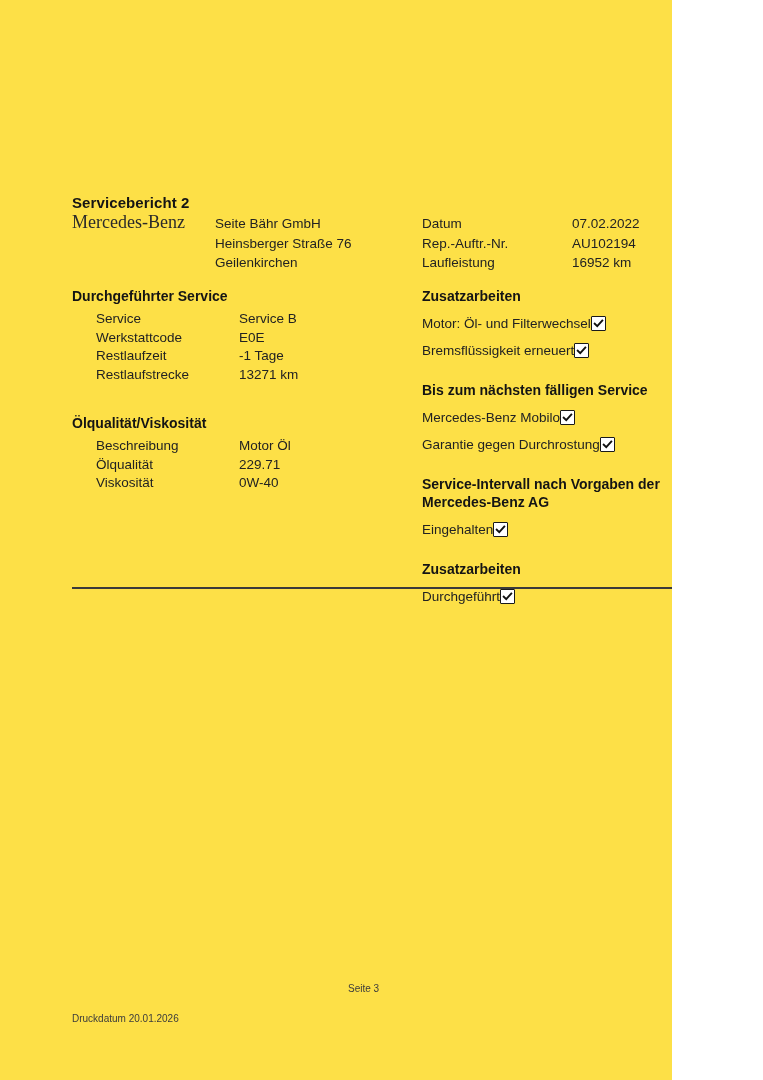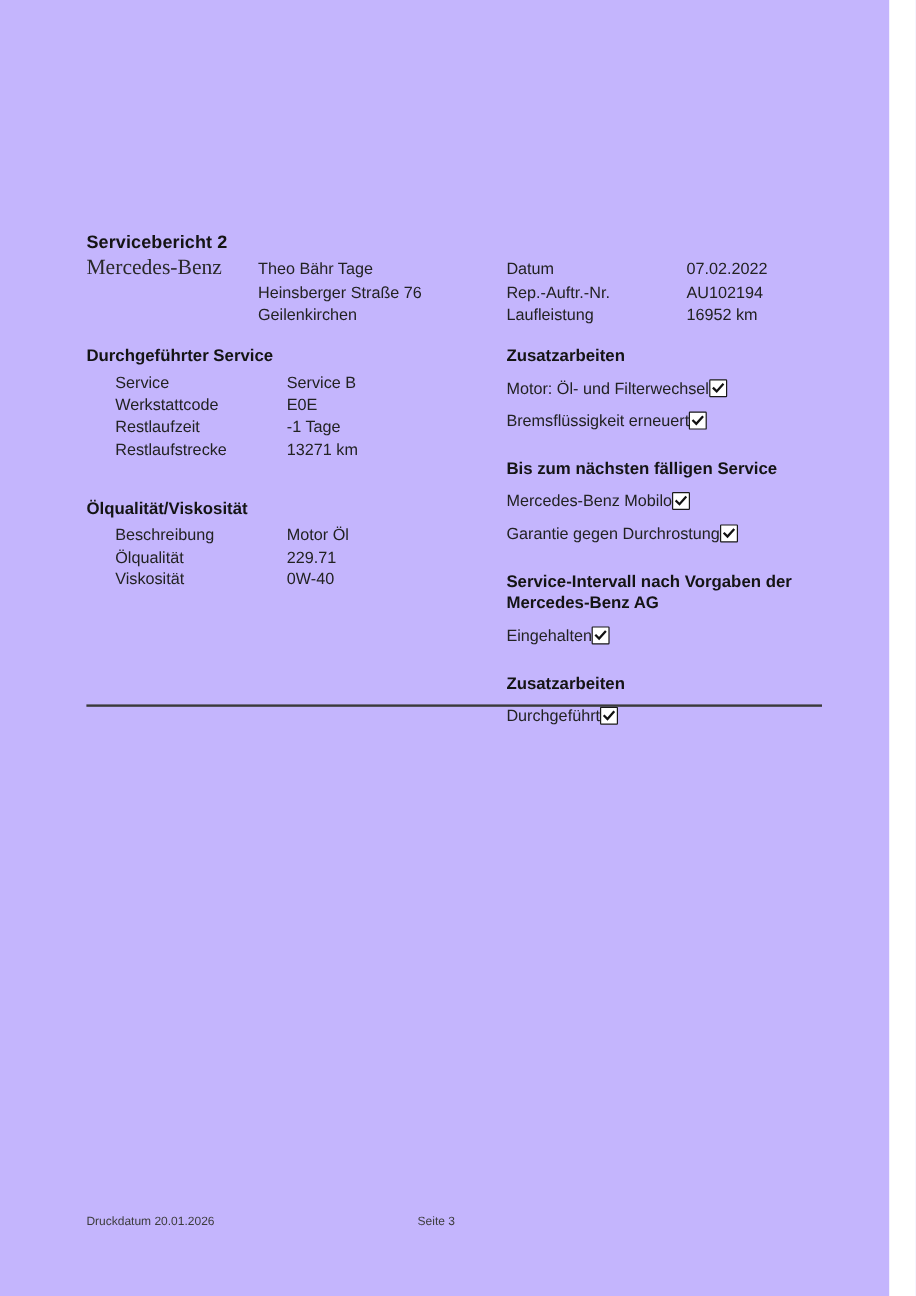--- a/index.html
+++ b/index.html
@@ -4,22 +4,22 @@
 <style>
   * { margin:0; padding:0; box-sizing:border-box; }
   html,body { background:#ffffff; }
   body {
     font-family:"Liberation Sans","DejaVu Sans",sans-serif;
     color:#1f1f1f;
     -webkit-font-smoothing:antialiased;
   }
   .page {
     position:relative;
-    width:741px; height:1080px;
-    background:#c4b5fd;
+    width:672px; height:1080px;
+    background:#fde047;
     overflow:hidden;
   }
   .doc-title {
     position:absolute; left:72px; top:194px;
     font-size:15px; font-weight:bold; color:#141414;
     letter-spacing:.1px;
   }
   .brand {
     position:absolute; left:72px; top:212px;
     font-family:"Liberation Serif","DejaVu Serif",serif;
@@ -64,35 +64,35 @@
   .checkbox svg { width:11px; height:11px; display:block; }
   .rule {
     position:absolute; left:72px; top:587px;
     width:613px; height:2px; background:#3a3a3a;
   }
   .footer-left {
     position:absolute; left:72px; top:1013px;
     font-size:10px; color:#3c3c3c;
   }
   .footer-page {
-    position:absolute; left:348px; top:1013px;
+    position:absolute; left:348px; top:983px;
     font-size:10px; color:#3c3c3c;
   }
 </style>
 </head>
 <body>
 
 <div class="page">
 
   <div class="doc-title">Servicebericht 2</div>
 
   <div class="brand">Mercedes-Benz</div>
 
   <div class="dealer">
-    <div>Theo Bähr Tage</div>
+    <div>Seite Bähr GmbH</div>
     <div>Heinsberger Straße 76</div>
     <div>Geilenkirchen</div>
   </div>
 
   <div class="meta">
     <div class="meta-row">
       <span class="meta-label">Datum</span>
       <span class="meta-value">07.02.2022</span>
     </div>
     <div class="meta-row">

